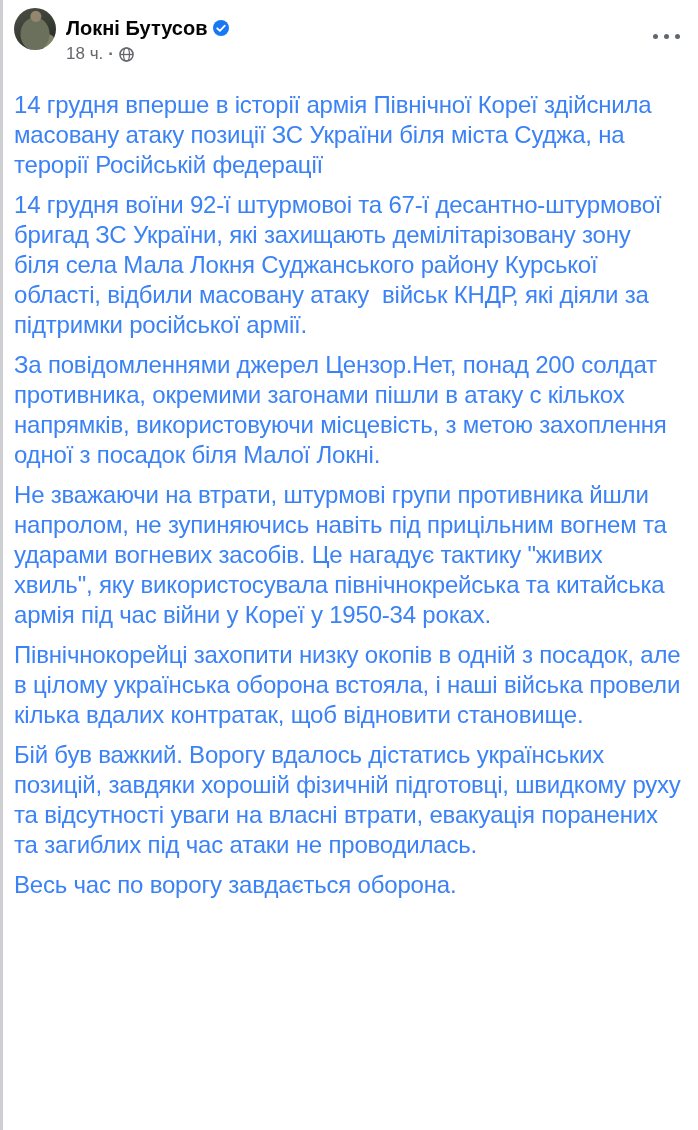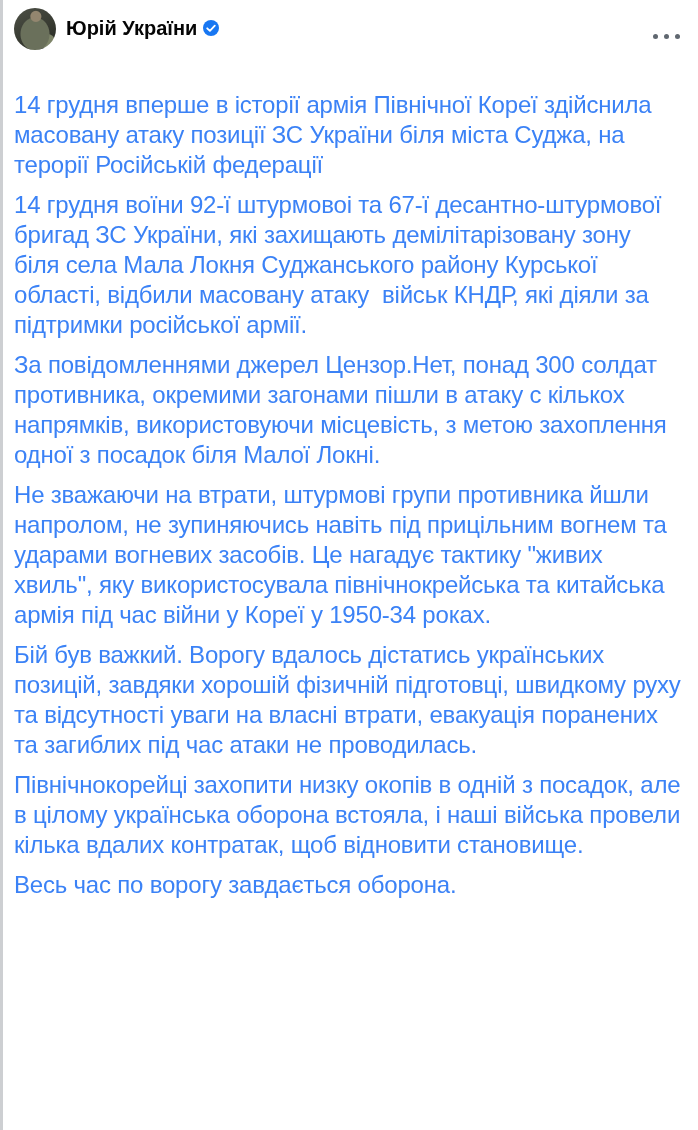--- a/index.html
+++ b/index.html
@@ -70,36 +70,45 @@
 </style>
 </head>
 <body>
 
 <div class="left-edge"></div>
 
 <div class="header">
   <div class="avatar"></div>
   <div class="header-info">
     <div class="name-row">
-      <span class="author-name">Юрій України</span>
+      <span class="author-name">Локні Бутусов</span>
       <svg class="verified" viewBox="0 0 16 16">
         <circle cx="8" cy="8" r="8" fill="#1877F2"></circle>
         <path d="M4.2 8.3 L6.9 10.9 L11.8 5.6" fill="none" stroke="#ffffff" stroke-width="1.8" stroke-linecap="round" stroke-linejoin="round"></path>
+      </svg>
+    </div>
+    <div class="meta-row">
+      <span>18 ч.</span>
+      <span class="meta-sep">·</span>
+      <svg class="globe" viewBox="0 0 16 16">
+        <circle cx="8" cy="8" r="7" fill="none" stroke="#65676B" stroke-width="1.6"></circle>
+        <ellipse cx="8" cy="8" rx="3.2" ry="7" fill="none" stroke="#65676B" stroke-width="1.4"></ellipse>
+        <line x1="1" y1="8" x2="15" y2="8" stroke="#65676B" stroke-width="1.4"></line>
       </svg>
     </div>
   </div>
   <div class="more-button">
     <i></i>
     <i></i>
     <i></i>
   </div>
 </div>
 
 <div class="post-text">
 
 <p class="para">14 грудня вперше в історії армія Північної Кореї здійснила масовану атаку позиції ЗС України біля міста Суджа, на терорії Російській федерації</p>
     <p class="para">14 грудня воїни 92-ї штурмовоі та 67-ї десантно-штурмової бригад ЗС України, які захищають демілітарізовану зону біля села Мала Локня Суджанського району Курської області, відбили масовану атаку  військ КНДР, які діяли за підтримки російської армії.</p>
-    <p class="para">За повідомленнями джерел Цензор.Нет, понад 300 солдат противника, окремими загонами пішли в атаку с кількох напрямків, використовуючи місцевість, з метою захоплення одної з посадок біля Малої Локні.</p>
+    <p class="para">За повідомленнями джерел Цензор.Нет, понад 200 солдат противника, окремими загонами пішли в атаку с кількох напрямків, використовуючи місцевість, з метою захоплення одної з посадок біля Малої Локні.</p>
     <p class="para">Не зважаючи на втрати, штурмові групи противника йшли напролом, не зупиняючись навіть під прицільним вогнем та ударами вогневих засобів. Це нагадує тактику "живих хвиль", яку використосувала північнокрейська та китайська армія під час війни у Кореї у 1950-34 роках.</p>
+    <p class="para">Північнокорейці захопити низку окопів в одній з посадок, але в цілому українська оборона встояла, і наші війська провели кілька вдалих контратак, щоб відновити становище.</p>
     <p class="para">Бій був важкий. Ворогу вдалось дістатись українських позицій, завдяки хорошій фізичній підготовці, швидкому руху та відсутності уваги на власні втрати, евакуація поранених та загиблих під час атаки не проводилась.</p>
-    <p class="para">Північнокорейці захопити низку окопів в одній з посадок, але в цілому українська оборона встояла, і наші війська провели кілька вдалих контратак, щоб відновити становище.</p>
     <p class="para">Весь час по ворогу завдається оборона.</p>
   </div>
 
 </body></html>

